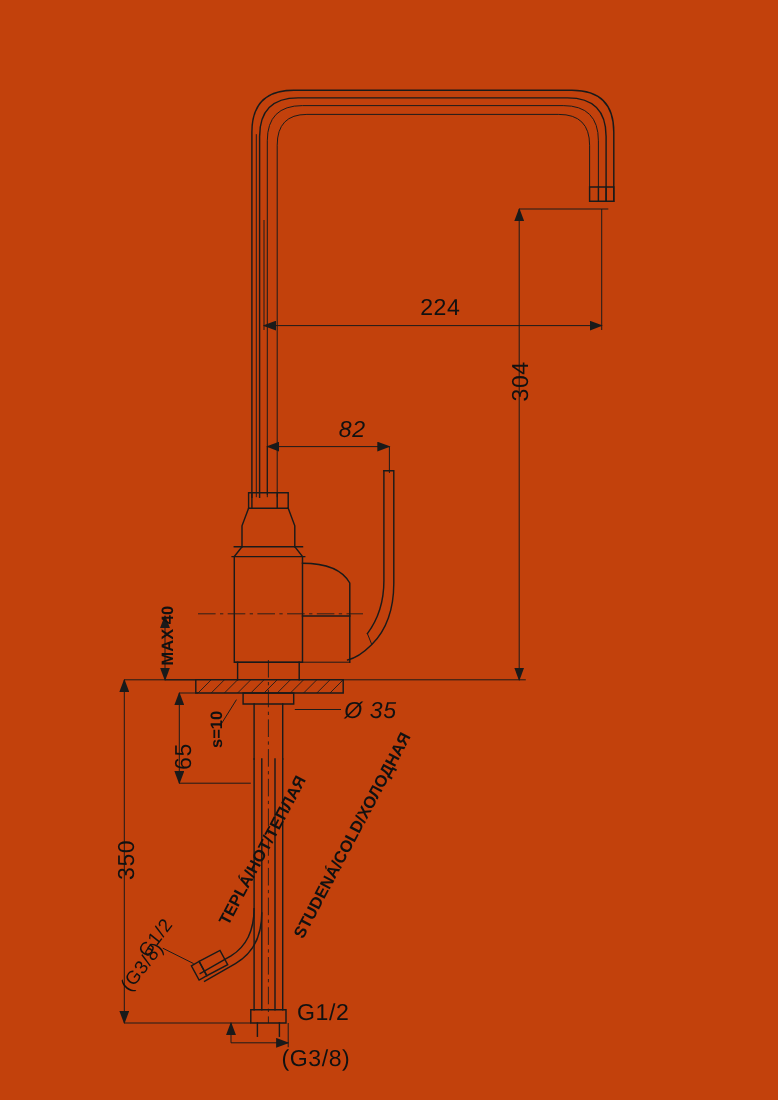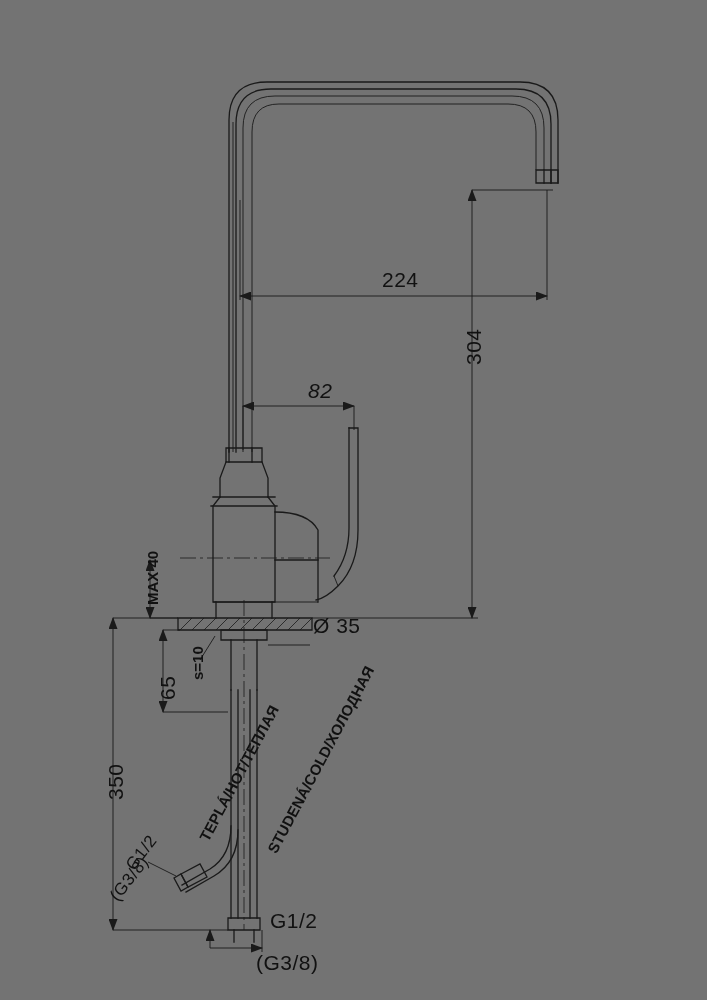--- a/index.html
+++ b/index.html
@@ -7,21 +7,21 @@
     padding: 0;
     background: #ffffff;
   }
   body {
     font-family: "Liberation Sans", sans-serif;
   }
   #sheet {
     position: relative;
     width: 707px;
     height: 1000px;
-    background: #737373;
+    background: #c2410c;
     overflow: hidden;
   }
   svg#drawing {
     position: absolute;
     left: 0;
     top: 0;
     width: 707px;
     height: 1000px;
   }
   .ln {
@@ -225,21 +225,21 @@
   <div class="dimtext rot90" style="left:462px; top:365px;">304</div>
 
   <div class="dimtext" style="left:308px; top:379px;font-style:italic;">82</div>
 
   <div class="dimtext bold rot90" style="left:144px; top:605px;">MAX 40</div>
 
   <div class="dimtext rot90" style="left:156px; top:700px;">65</div>
 
   <div class="dimtext bold rot90" style="left:189px; top:680px;">s=10</div>
 
-  <div class="dimtext" style="left:313px; top:614px;">Ø 35</div>
+  <div class="dimtext" style="left:313px; top:635px;font-style:italic;">Ø 35</div>
 
   <div class="dimtext rot90" style="left:104px; top:800px;">350</div>
 
   <div class="dimtext small rot45" style="left:122px; top:862px;">G1/2</div>
   <div class="dimtext small rot45" style="left:106px; top:893px;">(G3/8)</div>
 
   <div class="dimtext" style="left:270px; top:909px;">G1/2</div>
   <div class="dimtext" style="left:256px; top:951px;">(G3/8)</div>
 
   <div class="dimtext bold rot60" style="left:196px; top:836px;">TEPLÁ/HOT/ТЕПЛАЯ</div>

